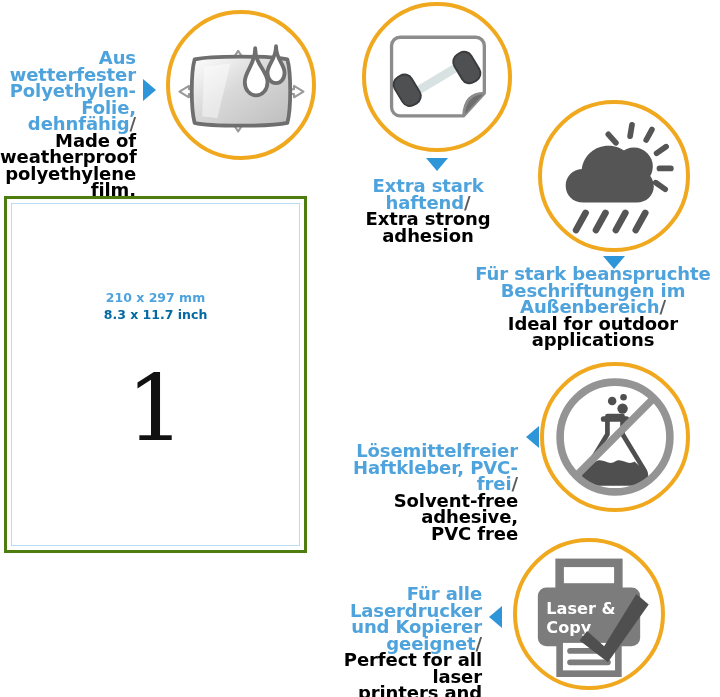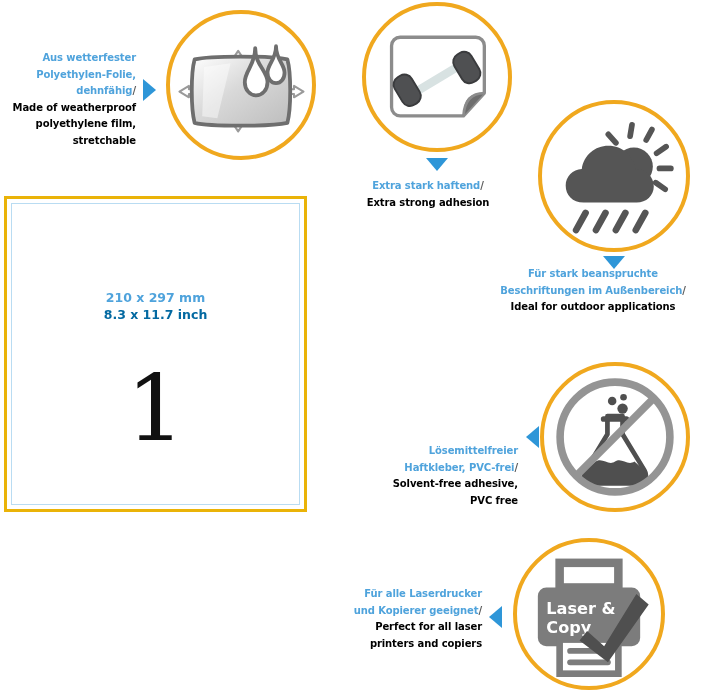--- a/index.html
+++ b/index.html
@@ -22,21 +22,21 @@
     border: 4px solid #F0A81E;
     box-sizing: border-box;
     background: #ffffff;
   }
   .circle > svg { display: block; width: 100%; height: 100%; }
 
   
   .txt {
     position: absolute;
     font-weight: bold;
-    font-size: 10px;
+    font-size: 18px;
     line-height: 16.5px;
     letter-spacing: -0.1px;
   }
   .txt .de { color: #4FA3DC; }
   .txt .en { color: #000000; text-align: right; }
   .txt .sl { color: #5A5A5A; }
   .t-center { text-align: center; }
   .t-right  { text-align: right; }
 
   
@@ -56,22 +56,22 @@
     border-right: 11px solid transparent;
     border-top: 13px solid #2E96D8;
   }
 
   
   #sheet {
     position: absolute;
     left: 4px;
     top: 196px;
     width: 303px;
-    height: 316px;
-    border: 3px solid #eab308;
+    height: 357px;
+    border: 3px solid #4d7c0f;
     box-sizing: border-box;
     background: #ffffff;
   }
   #sheet-inner {
     position: absolute;
     left: 4px; top: 4px; right: 4px; bottom: 4px;
     border: 1px solid #B9DCF2;
     box-sizing: border-box;
   }
   #sheet-dims {

